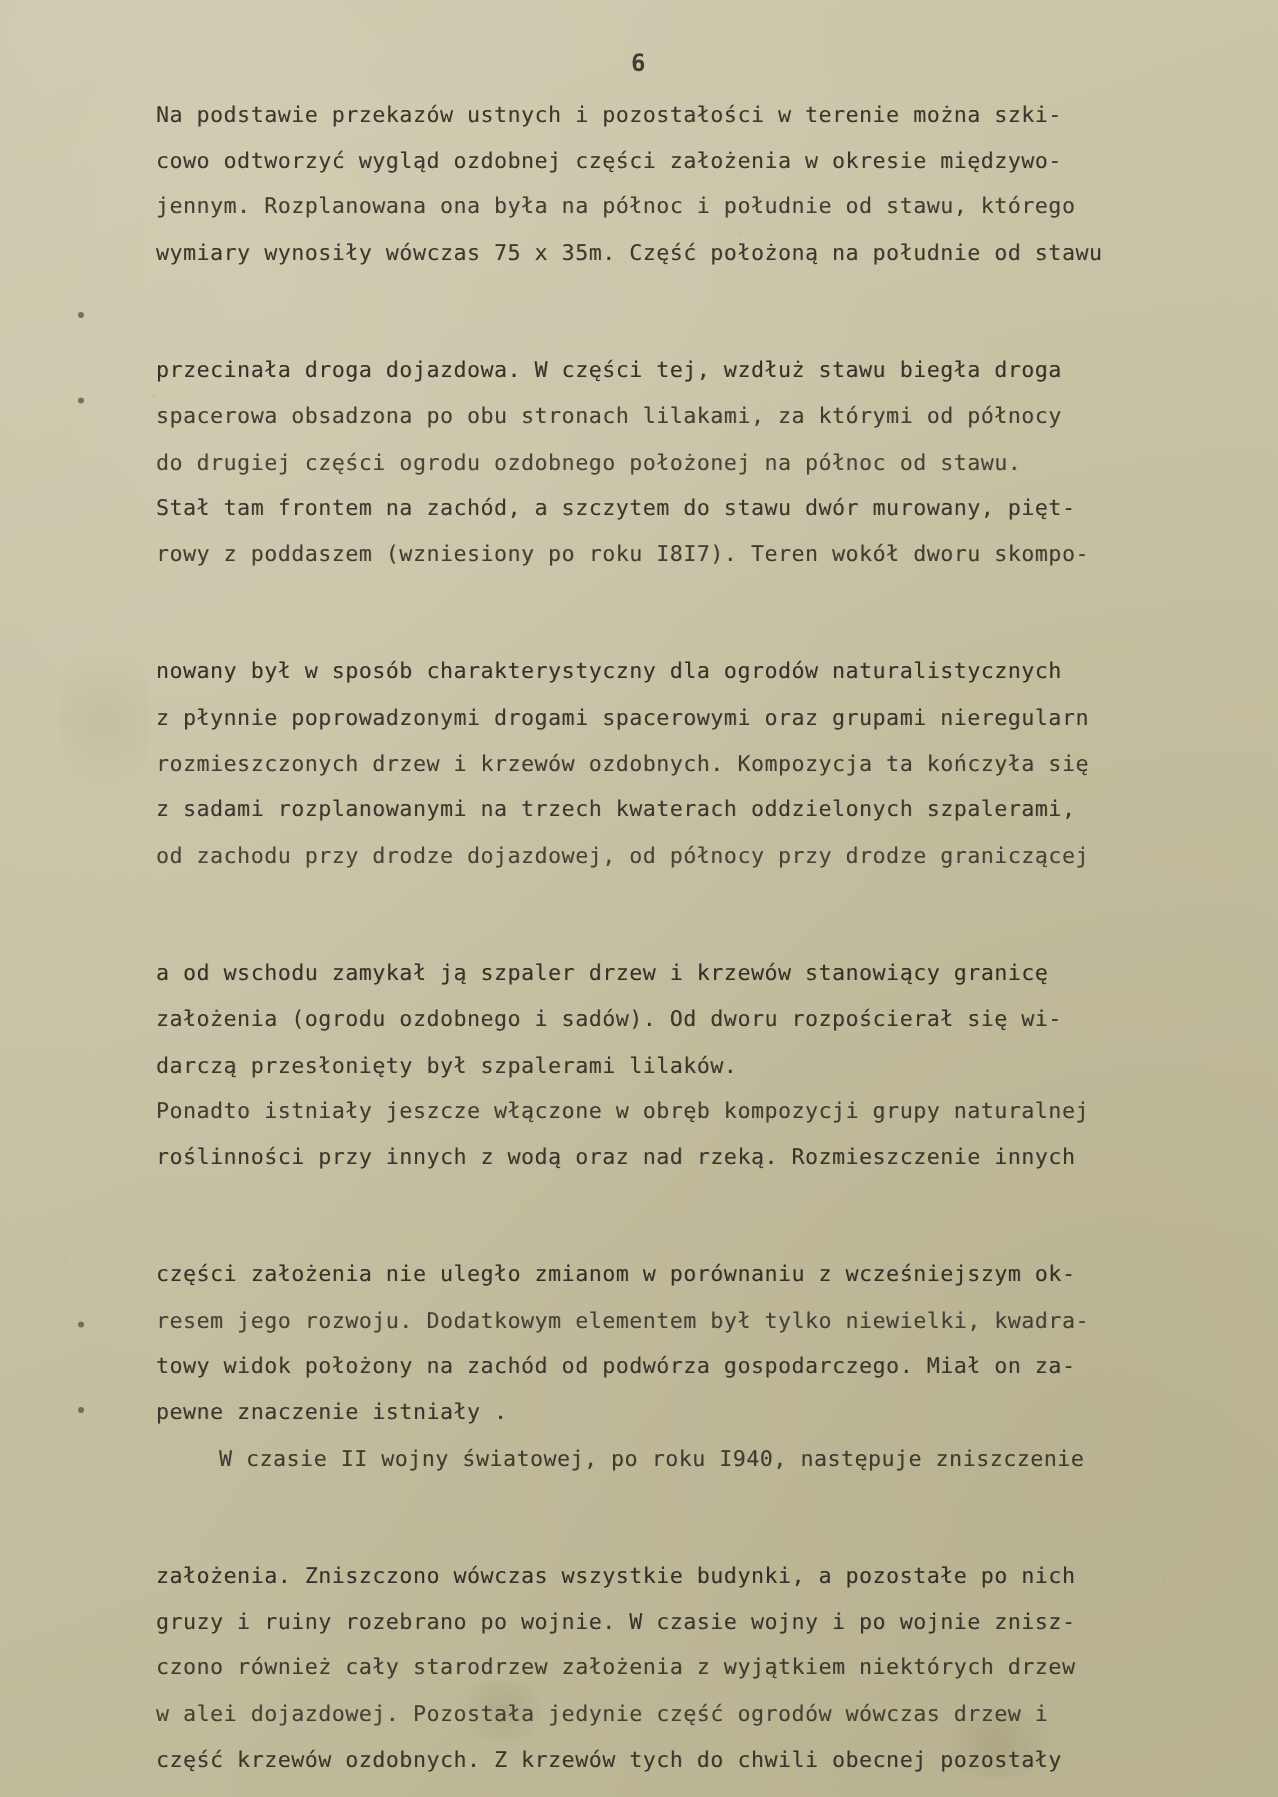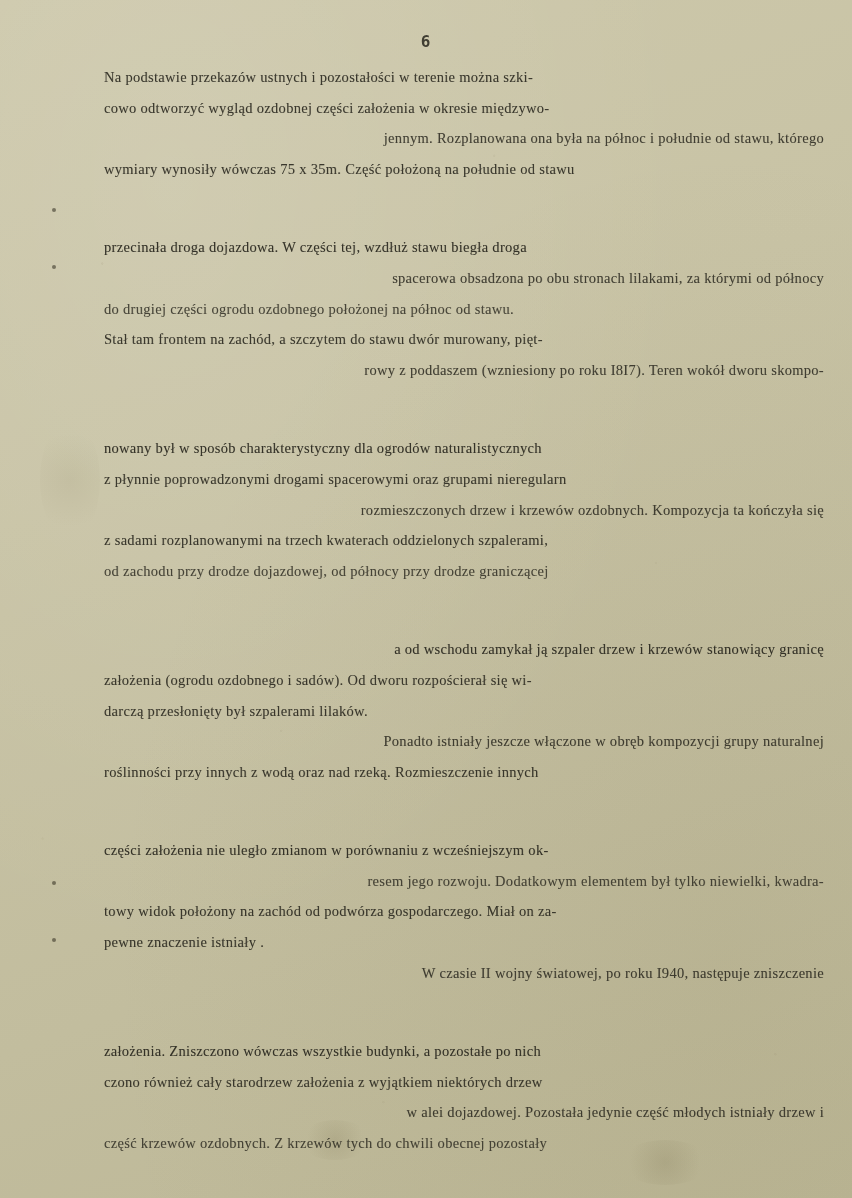--- a/index.html
+++ b/index.html
@@ -64,27 +64,26 @@
   }
   .line {
     font-size: 14.4px;
     line-height: 30.6px;
     height: 30.6px;
     color: #26241c;
     white-space: pre;
     letter-spacing: 0.35px;
     opacity: 0.88;
     text-shadow: 0.4px 0.3px 0 rgba(40,38,28,0.25);
-    font-family: Liberation Serif, serif;
   }
   .line.indent {
     padding-left: 42px;
   }
   
-  .line:nth-child(3n) { opacity: 0.84; text-align: right; }
+  .line:nth-child(3n) { opacity: 0.84; }
   .line:nth-child(5n) { opacity: 0.91; margin-top: 48px; }
   .line:nth-child(7n) { opacity: 0.80; }
 
   .margin-mark {
     position: absolute;
     left: 52px;
     width: 4px;
     height: 4px;
     border-radius: 50%;
     background: rgba(45,42,30,0.55);
@@ -127,18 +126,19 @@
     <div class="line">założenia (ogrodu ozdobnego i sadów). Od dworu rozpościerał się wi-</div>
     <div class="line">darczą przesłonięty był szpalerami lilaków.</div>
     <div class="line">Ponadto istniały jeszcze włączone w obręb kompozycji grupy naturalnej</div>
     <div class="line">roślinności przy innych z wodą oraz nad rzeką. Rozmieszczenie innych</div>
     <div class="line">części założenia nie uległo zmianom w porównaniu z wcześniejszym ok-</div>
     <div class="line">resem jego rozwoju. Dodatkowym elementem był tylko niewielki, kwadra-</div>
     <div class="line">towy widok położony na zachód od podwórza gospodarczego. Miał on za-</div>
     <div class="line">pewne znaczenie istniały .</div>
     <div class="line indent">W czasie II wojny światowej, po roku I940, następuje zniszczenie</div>
     <div class="line">założenia. Zniszczono wówczas wszystkie budynki, a pozostałe po nich</div>
+    <div class="line">gruzy i ruiny rozebrano po wojnie. W czasie wojny i po wojnie znisz-</div>
     <div class="line">czono również cały starodrzew założenia z wyjątkiem niektórych drzew</div>
-    <div class="line">w alei dojazdowej. Pozostała jedynie część młodych istniały drzew i</div>
+    <div class="line">w alei dojazdowej. Pozostała jedynie część ogrodów wówczas drzew i</div>
     <div class="line">część krzewów ozdobnych. Z krzewów tych do chwili obecnej pozostały</div>
   </div>
 
 </div>
 
 </body></html>

